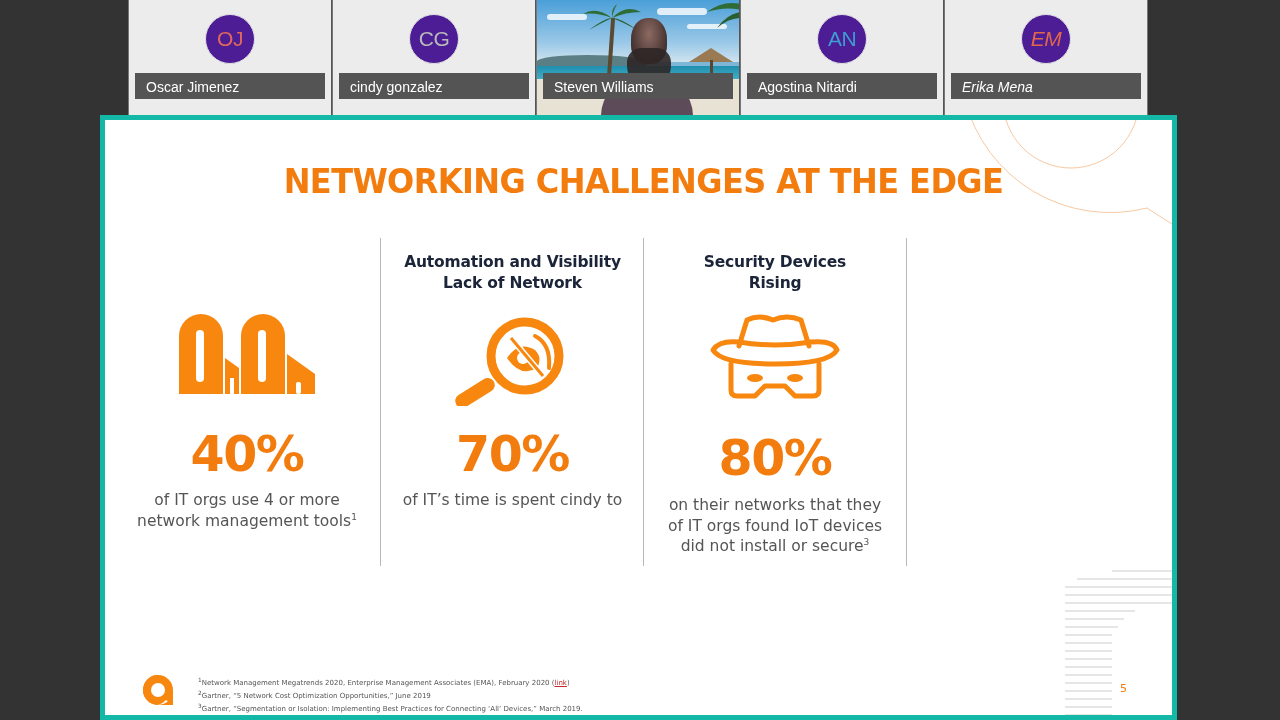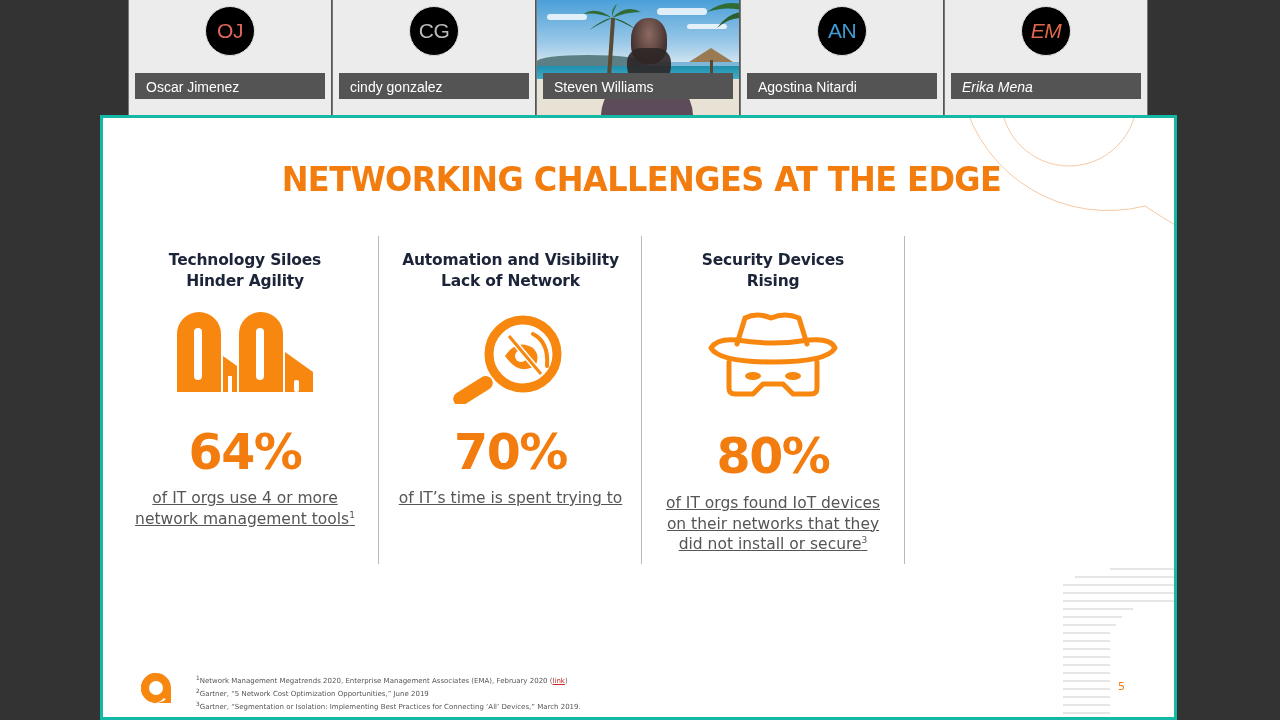--- a/index.html
+++ b/index.html
@@ -3,51 +3,51 @@
 <meta charset="utf-8">
 <style>
   * { box-sizing: border-box; margin: 0; padding: 0; }
   html, body { width: 1280px; height: 720px; overflow: hidden; background: #333333; font-family: "Liberation Sans", sans-serif; }
   .stage { position: relative; width: 1280px; height: 720px; background: #333333; }
 
   
   .strip { position: absolute; top: 0; left: 128px; width: 1021px; height: 115px; display: flex; gap: 0; }
   .tile { position: relative; width: 204px; height: 115px; background: #ececec; border-right: 1px solid #555; border-left: 1px solid #777; overflow: hidden; }
   .tile:last-child { border-right: 1px solid #777; font-style: italic; }
-  .tile .avatar { position: absolute; left: 50%; top: 6px; transform: translateX(-50%); width: 50px; height: 50px; border-radius: 50%; background: #000000; border: 1px solid #e0e0e0; display: flex; align-items: center; justify-content: center; font-size: 21px; letter-spacing: -0.5px; }
+  .tile .avatar { position: absolute; left: 50%; top: 14px; transform: translateX(-50%); width: 50px; height: 50px; border-radius: 50%; background: #4c1d95; border: 1px solid #e0e0e0; display: flex; align-items: center; justify-content: center; font-size: 21px; letter-spacing: -0.5px; }
   .tile .nameplate { position: absolute; left: 6px; right: 6px; bottom: 16px; height: 26px; background: #545454; color: #ffffff; font-size: 14px; padding: 6px 0 0 11px; white-space: nowrap; }
   .tile.video { background: #7db6d6; }
   .video-bg { position: absolute; inset: 0; overflow: hidden; }
   .sky { position: absolute; left: 0; top: 0; width: 100%; height: 62px; background: linear-gradient(#4a9fd8, #9cc9e8 70%, #cfe3ef); }
   .cloud { position: absolute; background: rgba(255,255,255,0.8); border-radius: 20px; }
   .hills { position: absolute; left: 0; top: 55px; width: 110px; height: 14px; background: #5b7f84; border-radius: 50% 60% 0 0; }
   .sea { position: absolute; left: 0; top: 66px; width: 100%; height: 14px; background: linear-gradient(#1f8fb0, #44b0c6); }
   .sand { position: absolute; left: 0; top: 79px; width: 100%; height: 40px; background: #e8e2d4; }
   .palm-trunk { position: absolute; left: 72px; top: 18px; width: 4px; height: 60px; background: #5b4a33; transform: rotate(4deg); }
   .palm-leaves { position: absolute; left: 44px; top: 4px; width: 62px; height: 28px; }
   .hut-roof { position: absolute; left: 152px; top: 48px; width: 44px; height: 14px; background: #9a7a52; clip-path: polygon(50% 0, 100% 100%, 0 100%); }
   .hut-pole { position: absolute; left: 173px; top: 60px; width: 3px; height: 22px; background: #5a4630; }
   .person { position: absolute; left: 64px; top: 18px; width: 92px; height: 110px; }
   .person .head { position: absolute; left: 30px; top: 0; width: 36px; height: 46px; background: radial-gradient(ellipse at 50% 35%, #8c6a62, #3e2c2a 80%); border-radius: 45% 45% 40% 40%; }
   .person .beard { position: absolute; left: 26px; top: 30px; width: 44px; height: 40px; background: #2e2626; border-radius: 20px 20px 30px 30px; opacity: 0.9; }
   .person .body { position: absolute; left: 0; top: 58px; width: 92px; height: 60px; background: #5d4b5a; border-radius: 40px 40px 0 0; }
 
   
-  .slide { position: absolute; left: 100px; top: 115px; width: 1077px; height: 605px; background: #ffffff; border: 3px solid #14b8a6; overflow: hidden; padding-left: 48px; }
+  .slide { position: absolute; left: 100px; top: 115px; width: 1077px; height: 605px; background: #ffffff; border: 5px solid #14b8a6; overflow: hidden; padding-left: 48px; }
   .deco-svg { position: absolute; left: 0; top: 0; width: 1077px; height: 605px; pointer-events: none; }
   .title { position: absolute; top: 42px; left: 0; width: 1077px; text-align: center; color: #f37c0e; font-family: "DejaVu Sans", sans-serif; font-weight: bold; font-size: 33px; letter-spacing: -0.6px; transform: scaleX(0.97); }
 
   .col { position: absolute; top: 118px; width: 264px; height: 328px; text-align: center; }
   .col.c1 { left: 10px; }
   .col.c2 { left: 275px; border-left: 1px solid #b8b8b8; }
   .col.c3 { left: 538px; border-left: 1px solid #b8b8b8; border-right: 1px solid #b8b8b8; }
   .col .heading { position: absolute; top: 14px; left: 0; width: 100%; color: #1b2438; font-family: "DejaVu Sans", sans-serif; font-weight: bold; font-size: 15.5px; line-height: 21px; letter-spacing: -0.2px; }
   .col .icon { position: absolute; left: 50%; top: 74px; transform: translateX(-50%); }
   .col .stat { position: absolute; left: 0; width: 100%; color: #f37c0e; font-family: "DejaVu Sans", sans-serif; font-weight: bold; font-size: 49px; letter-spacing: -1.5px; }
-  .col .desc { position: absolute; left: 0; width: 100%; color: #555555; font-family: "DejaVu Sans", sans-serif; font-size: 15.5px; line-height: 20.5px; text-decoration: underline; }
+  .col .desc { position: absolute; left: 0; width: 100%; color: #555555; font-family: "DejaVu Sans", sans-serif; font-size: 15.5px; line-height: 20.5px; }
   .col .desc sup { font-size: 9px; vertical-align: 6px; line-height: 0; }
 
   .footnotes { position: absolute; left: 93px; top: 556px; font-family: "DejaVu Sans", sans-serif; font-size: 7px; line-height: 9.5px; color: #555555; }
   .footnotes .fn-link { color: #c62828; text-decoration: underline; }
   .logo { position: absolute; left: 36px; top: 553px; width: 34px; height: 34px; }
   .page-num { position: absolute; left: 1015px; top: 562px; color: #f37c0e; font-family: "DejaVu Sans", sans-serif; font-size: 11px; }
 
   .doc-lines { position: absolute; left: 960px; top: 450px; width: 117px; height: 155px; }
   .doc-lines div { height: 1.5px; background: #e6e6e6; margin-bottom: 6.5px; }
 </style>
@@ -109,39 +109,35 @@
   <div class="slide">
     <svg class="deco-svg" viewBox="0 0 1077 605">
       <circle cx="966" cy="-20" r="68" fill="none" stroke="#f7c9a3" stroke-width="1"></circle>
       <path d="M860 -20 A150 150 0 0 0 1042 88" fill="none" stroke="#f7c9a3" stroke-width="1"></path>
       <path d="M1042 88 Q1060 100 1077 110" fill="none" stroke="#f7c9a3" stroke-width="1"></path>
     </svg>
 
     <div class="title">NETWORKING CHALLENGES AT THE EDGE</div>
 
     <div class="col c1">
-      <div class="heading">
-        <div>Technology Siloes</div>
-        <div>Hinder Agility</div>
-      </div>
       <svg class="icon" width="140" height="82" viewBox="0 0 140 82" style="top:74px">
         <g fill="#f7870f">
           <path d="M2 82 V24 A22 22 0 0 1 46 24 V82 Z"></path>
           <path d="M64 82 V24 A22 22 0 0 1 108 24 V82 Z"></path>
           <path d="M48 82 V46 L62 56 V82 Z"></path>
           <path d="M110 82 V42 L138 62 V82 Z"></path>
         </g>
         <g fill="#ffffff">
           <rect x="19" y="18" width="8" height="52" rx="4"></rect>
           <rect x="81" y="18" width="8" height="52" rx="4"></rect>
           <rect x="53" y="66" width="4" height="16"></rect>
           <rect x="119" y="70" width="5" height="12" rx="2"></rect>
         </g>
       </svg>
-      <div class="stat" style="top:188px">64%</div>
+      <div class="stat" style="top:188px">40%</div>
       <div class="desc" style="top:252px">
         <div>of IT orgs use 4 or more</div>
         <div><span>network management tools</span><sup>1</sup></div>
       </div>
     </div>
 
     <div class="col c2">
       <div class="heading">
         <div>Automation and Visibility</div>
         <div>Lack of Network</div>
@@ -150,42 +146,42 @@
         <circle cx="70" cy="42" r="34" fill="none" stroke="#f7870f" stroke-width="9"></circle>
         <rect x="-2" y="72" width="44" height="14" rx="7" fill="#f7870f" transform="rotate(-32 20 79)"></rect>
         <path d="M52 44 Q64 26 80 36 Q88 44 82 54 Q66 64 52 44 Z" fill="#f7870f"></path>
         <circle cx="68" cy="44" r="6" fill="#ffffff"></circle>
         <path d="M80 22 Q96 30 94 54" fill="none" stroke="#f7870f" stroke-width="4" stroke-linecap="round"></path>
         <line x1="56" y1="24" x2="88" y2="62" stroke="#ffffff" stroke-width="6"></line>
         <line x1="56" y1="24" x2="88" y2="62" stroke="#f7870f" stroke-width="3"></line>
       </svg>
       <div class="stat" style="top:188px">70%</div>
       <div class="desc" style="top:252px">
-        <div>of IT’s time is spent trying to</div>
+        <div>of IT’s time is spent cindy to</div>
       </div>
     </div>
 
     <div class="col c3">
       <div class="heading">
         <div>Security Devices</div>
         <div>Rising</div>
       </div>
       <svg class="icon" width="132" height="90" viewBox="0 0 132 90" style="top:74px">
         <g fill="none" stroke="#f7870f" stroke-width="5" stroke-linejoin="round" stroke-linecap="round">
           <path d="M30 34 L38 8 Q50 2 64 8 Q78 2 92 8 L100 34"></path>
           <path d="M4 38 Q10 28 30 30 Q66 36 102 30 Q124 28 128 38 Q120 52 66 52 Q12 52 4 38 Z"></path>
           <path d="M22 52 V78 Q22 84 28 84 H46 L56 74 H76 L86 84 H104 Q110 84 110 78 V52"></path>
         </g>
         <ellipse cx="46" cy="66" rx="8" ry="4" fill="#f7870f"></ellipse>
         <ellipse cx="86" cy="66" rx="8" ry="4" fill="#f7870f"></ellipse>
       </svg>
       <div class="stat" style="top:192px">80%</div>
       <div class="desc" style="top:257px">
+        <div>on their networks that they</div>
         <div>of IT orgs found IoT devices</div>
-        <div>on their networks that they</div>
         <div><span>did not install or secure</span><sup>3</sup></div>
       </div>
     </div>
 
     <div class="doc-lines">
       <div style="width:60%;margin-left:40%;"></div>
       <div style="width:90%;margin-left:10%;"></div>
       <div></div>
         <div></div>
       <div style="width:100%"></div>

